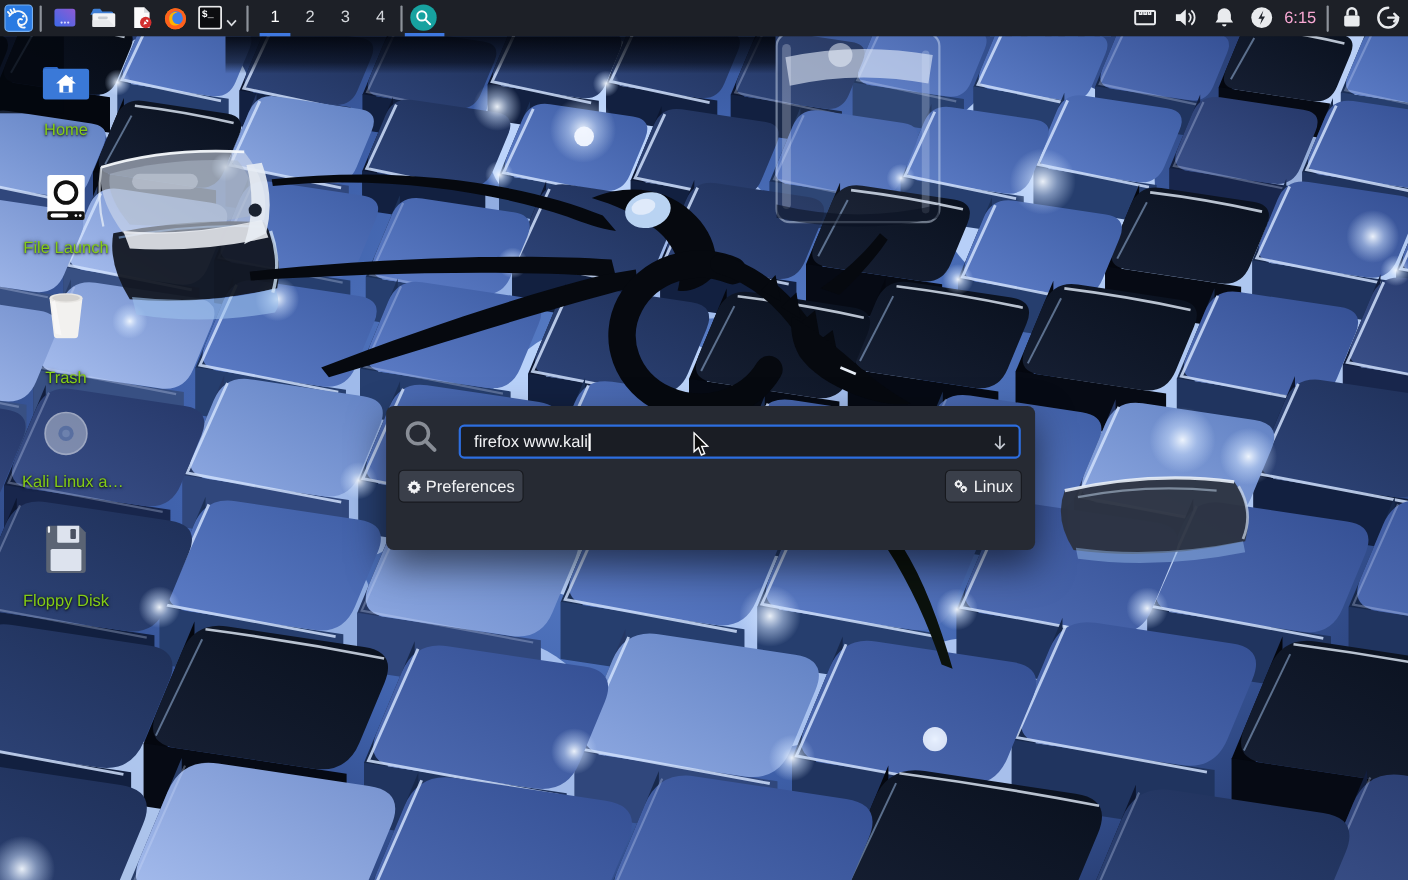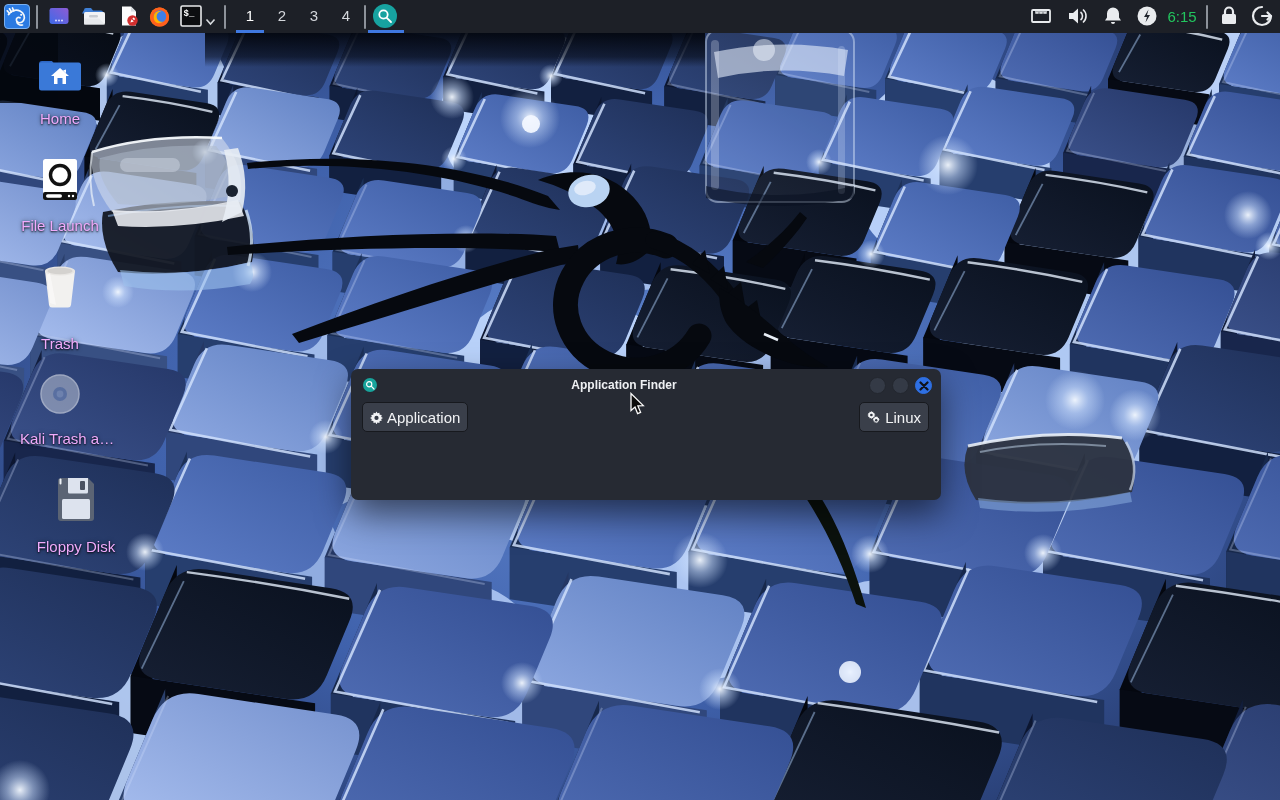--- a/index.html
+++ b/index.html
@@ -6,24 +6,24 @@
 #panel{position:absolute;left:0;top:0;width:1280px;height:33px;background:#1d2027;z-index:40}
 .kali-btn{position:absolute;left:4px;top:4px;width:26px;height:25px;border-radius:4px;background:#2a7ae2;border:1px solid #79b0f0;display:flex;align-items:center;justify-content:center}
 .psep{position:absolute;top:5px;width:2px;height:24px;background:#8d929a;border-radius:1px}
 .picon{position:absolute;top:5px;width:23px;height:23px}
 .pchev{position:absolute;left:205px;top:12px}
 .wsnum{position:absolute;top:0;width:24px;height:31px;text-align:center;line-height:31px;font-size:15px;color:#d4d7dc}
 .wn-active{color:#fff}
 .wuline{position:absolute;top:30px;height:3px;background:#3f78e0}
 .searchbtn{position:absolute;left:372px;top:3px}
 .tico{position:absolute;top:5px}
-#clock{position:absolute;left:1160px;top:0;width:44px;height:19px;line-height:33px;text-align:center;color:#22c55e;font-size:15px}
+#clock{position:absolute;left:1160px;top:0;width:44px;height:19px;line-height:33px;text-align:center;color:#f9a8d4;font-size:15px}
 .dicon{position:absolute;width:80px;text-align:center;z-index:10}
 .dicon svg{display:block;margin:0 auto}
-.dlabel{font-size:15px;color:#f0abfc;text-shadow:0 1px 2px rgba(0,0,0,0.9),0 0 4px rgba(0,0,0,0.55);white-space:nowrap}
+.dlabel{font-size:15px;color:#84cc16;text-shadow:0 1px 2px rgba(0,0,0,0.9),0 0 4px rgba(0,0,0,0.55);white-space:nowrap}
 #dialog{position:absolute;left:351px;top:369px;width:590px;height:131px;background:#262a33;border-radius:7px;box-shadow:0 14px 34px rgba(0,0,0,0.55);z-index:50}
 .titlebar{position:relative;height:33px}
 .appico{position:absolute;left:12px;top:9px}
 .title{position:absolute;left:0;width:546px;text-align:center;top:9px;font-size:12px;font-weight:bold;color:#eef0f3}
 .winbtns{position:absolute;right:9px;top:8px;display:flex;gap:6px}
 .wbtn{width:17px;height:17px;border-radius:50%;background:#343a46;border:1px solid #23272f}
 .wbtn.close{background:#2e6fe3;border-color:#2e6fe3;display:flex;align-items:center;justify-content:center}
 .srchrow{position:relative;height:58px}
 .bigmag{position:absolute;left:15px;top:11px}
 .entry{position:absolute;left:66px;top:17px;width:511px;height:31px;background:#1a1d24;border:2px solid #2d6ee0;border-radius:5px;line-height:27px;padding-left:12px}
@@ -1018,58 +1018,52 @@
  </svg>
  <div class="dlabel" style="margin-top:27px">Trash</div>
 </div>
 <div class="dicon" style="left:20px;top:372px">
  <svg width="44" height="44" viewBox="0 0 44 44" opacity="0.55">
   <circle cx="22" cy="22" r="19" fill="#e8ecf2" opacity="0.75"></circle>
   <circle cx="22" cy="22" r="19" fill="none" stroke="#f5f7fa" stroke-width="1.5"></circle>
   <circle cx="22" cy="22" r="7" fill="#7a92c0"></circle>
   <circle cx="22" cy="22" r="3.4" fill="#9fb3d8"></circle>
  </svg>
- <div class="dlabel" style="margin-top:14px">Kali Trash a…</div>
+ <div class="dlabel" style="margin-top:14px">Kali Linux a…</div>
 </div>
-<div class="dicon" style="left:36px;top:477px">
+<div class="dicon" style="left:20px;top:477px">
  <svg width="40" height="45" viewBox="0 0 40 45">
   <path d="M2,4 a3,3 0 0 1 3,-3 h27 l6,6 v34 a3,3 0 0 1 -3,3 h-30 a3,3 0 0 1 -3,-3 Z" fill="#5b6474"></path>
   <path d="M12,1 h20 v14 a1.5,1.5 0 0 1 -1.5,1.5 h-17 a1.5,1.5 0 0 1 -1.5,-1.5 Z" fill="#dde3ee"></path>
   <rect x="24" y="4" width="5" height="9" rx="1" fill="#4a5262"></rect>
   <rect x="6" y="22" width="28" height="20" rx="1.5" fill="#dde3ee"></rect>
   <rect x="3.5" y="1.5" width="2" height="6" rx="1" fill="#eef1f6"></rect>
  </svg>
  <div class="dlabel" style="margin-top:16px">Floppy Disk</div>
 </div>
 
 <div id="dialog">
- <div class="titlebar">
-  <svg class="appico" width="14" height="14" viewBox="0 0 14 14">
-        <circle cx="7" cy="7" r="7" fill="#18a49c"></circle>
-   <circle cx="6.2" cy="6.2" r="2.6" fill="none" stroke="#fff" stroke-width="1.2"></circle>
-   <path d="M8.2,8.2 L11,11" stroke="#fff" stroke-width="1.2" stroke-linecap="round"></path>
-      </svg>
-  <div class="title">Application Finder</div>
-  <div class="winbtns">
-   <div class="wbtn"></div>
-   <div class="wbtn"></div>
-   <div class="wbtn close">
-          <svg width="10" height="10" viewBox="0 0 10 10">
-            <path d="M1.5,1.5 L8.5,8.5 M8.5,1.5 L1.5,8.5" stroke="#10131a" stroke-width="2.2" stroke-linecap="round"></path>
-          </svg>
-        </div>
+ <div class="srchrow">
+  <svg class="bigmag" width="34" height="34" viewBox="0 0 34 34">
+   <circle cx="14" cy="14" r="9.5" fill="none" stroke="#888d96" stroke-width="3.2"></circle>
+   <path d="M21,21 L29,29" stroke="#888d96" stroke-width="3.6" stroke-linecap="round"></path>
+  </svg>
+  <div class="entry"><span class="etext">firefox www.kali</span><span class="caret"></span>
+   <svg class="darr" width="16" height="16" viewBox="0 0 18 18">
+          <path d="M9,2.5 V15 M4,10.5 L9,15.5 L14,10.5" stroke="#c3c8d0" stroke-width="1.7" fill="none"></path>
+        </svg>
   </div>
  </div>
  <div class="btnrow">
   <div class="gbtn" id="prefbtn">
    <svg width="13" height="13" viewBox="0 0 16 16">
           <path d="M8,0.5 l1.2,2.2 2.4,-0.6 0.3,2.5 2.5,0.3 -0.6,2.4 2.2,1.2 -2.2,1.2 0.6,2.4 -2.5,0.3 -0.3,2.5 -2.4,-0.6 -1.2,2.2 -1.2,-2.2 -2.4,0.6 -0.3,-2.5 -2.5,-0.3 0.6,-2.4 -2.2,-1.2 2.2,-1.2 -0.6,-2.4 2.5,-0.3 0.3,-2.5 2.4,0.6 Z" fill="#f2f3f5"></path>
           <circle cx="8" cy="8.5" r="2.6" fill="#343944"></circle>
         </svg>
-   <span>Application</span>
+   <span>Preferences</span>
   </div>
   <div class="gbtn" id="launchbtn">
    <svg width="14" height="14" viewBox="0 0 16 16">
     <path d="M5,1 l0.7,1.3 1.4,-0.35 0.18,1.45 1.45,0.18 -0.35,1.4 L9.7,5.7 8.4,6.4 8.75,7.8 7.3,7.98 7.12,9.43 5.72,9.08 5,10.4 4.28,9.08 2.88,9.43 2.7,7.98 1.25,7.8 1.6,6.4 0.3,5.7 1.6,5 1.25,3.6 2.7,3.42 2.88,1.97 4.28,2.32 Z" fill="#f2f3f5"></path>
     <circle cx="5" cy="5.7" r="1.5" fill="#343944"></circle>
     <path d="M10.5,7 l0.6,1.1 1.2,-0.3 0.15,1.25 1.25,0.15 -0.3,1.2 1.1,0.6 -1.1,0.6 0.3,1.2 -1.25,0.15 -0.15,1.25 -1.2,-0.3 -0.6,1.1 -0.6,-1.1 -1.2,0.3 -0.15,-1.25 -1.25,-0.15 0.3,-1.2 -1.1,-0.6 1.1,-0.6 -0.3,-1.2 1.25,-0.15 0.15,-1.25 1.2,0.3 Z" fill="#f2f3f5"></path>
     <circle cx="10.5" cy="11.7" r="1.4" fill="#343944"></circle>
    </svg>
    <span>Linux</span>
   </div>

